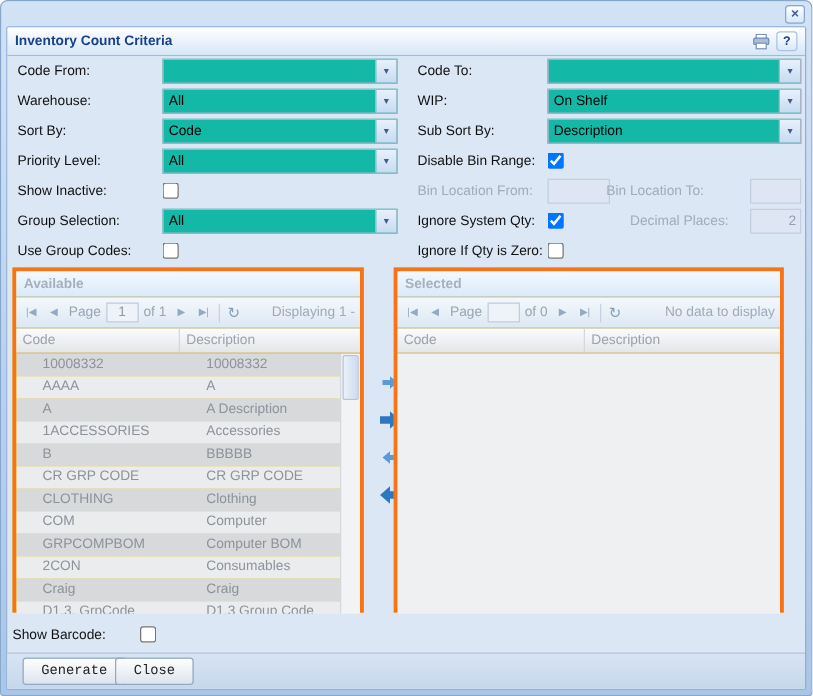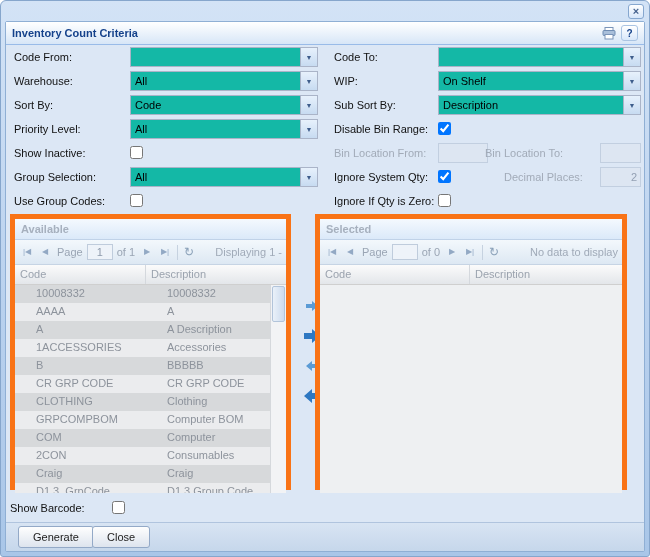--- a/index.html
+++ b/index.html
@@ -36,21 +36,21 @@
   .combo-trigger { width:17px; background:linear-gradient(#e7f1fc,#c7dbf1); border-left:1px solid #aab4c8;
          display:flex; align-items:center; justify-content:center; }
   .combo-arrow { font-size:7px; color:#3f5e8c; }
 
   .chk { position:absolute; width:13px; height:13px; cursor:pointer; }
 
   .dis-input { position:absolute; height:20px; background:#dde6f2; border:1px solid #c2cfe0;
          font-size:11px; color:#93a0b4; padding:0 3px; }
   .dis-input.num { text-align:right; }
 
-  .grid { position:absolute; border:5px solid #f97316; background:#eab308; }
+  .grid { position:absolute; border:3px solid #f97316; background:#eab308; }
   .grid-title { height:21px; background:linear-gradient(#f4f9fe,#dbe9f9); border-bottom:1px solid #c0d2e8;
          font-size:11px; font-weight:bold; color:#a6b0be; line-height:20px; padding-left:6px; }
   .pagebar { height:25px; background:linear-gradient(#f3f8fc,#dde8f3); border-bottom:1px solid #c6d4e4;
          display:flex; align-items:center; padding:0 4px; gap:2px; }
   .pg-btn { min-width:16px; text-align:center; font-size:8px; color:#93a9c4; cursor:pointer; line-height:16px; }
   .pg-txt { font-size:11px; color:#9aa5b4; padding:0 2px; white-space:nowrap; }
   .pg-input { width:26px; height:16px; font-size:11px; border:1px solid #bfccdc; background:#eef3f9;
          color:#8e9aab; text-align:center; }
   .pg-sep { width:1px; height:15px; background:#c6d2e0; margin:0 2px; }
   .pg-refresh { font-size:12px; color:#8aa0b8; cursor:pointer; padding:0 2px; }
@@ -68,21 +68,21 @@
   .vscroll { position:absolute; right:0; top:0; bottom:0; width:16px; background:#f2f3f5; border-left:1px solid #d5d8dc; }
   .vthumb { position:absolute; top:1px; left:1px; right:1px; height:36px;
          background:linear-gradient(90deg,#eaf1f9,#ccdbee); border:1px solid #b2c4da; border-radius:2px; cursor:grab; }
 
   .mv { position:absolute; left:291px; width:30px; height:26px; background:transparent; border:none;
         display:flex; align-items:center; justify-content:center; cursor:pointer; }
 
   .btnbar { position:absolute; left:0; right:0; bottom:0; height:29px;
         background:linear-gradient(#d8e4f3,#c6d7eb); border-top:1px solid #b0c4de; }
   .btn { position:absolute; top:3px; height:22px; padding:0 14px; font-size:11px; color:#222;
-        background:linear-gradient(#fefefe,#dde4ee); border:1px solid #93a9c7; border-radius:3px; cursor:pointer; }
+        background:linear-gradient(#fefefe,#dde4ee); border:1px solid #93a9c7; border-radius:3px; cursor:pointer;font-family:Liberation Mono, monospace; }
 </style>
 </head>
 <body>
 
 <div id="win">
   <div class="close-btn">×</div>
 
   <div id="panel">
     <div class="panel-hdr">
       <span class="panel-title">Inventory Count Criteria</span>
@@ -228,26 +228,26 @@
               </div>
             <div class="grow">
                 <div class="gcell" style="width:131px">CR GRP CODE</div>
                 <div class="gcell" style="flex:1">CR GRP CODE</div>
               </div>
             <div class="grow">
                 <div class="gcell" style="width:131px">CLOTHING</div>
                 <div class="gcell" style="flex:1">Clothing</div>
               </div>
             <div class="grow">
+                <div class="gcell" style="width:131px">COM</div>
+                <div class="gcell" style="flex:1">Computer</div>
+              </div>
+            <div class="grow">
                 <div class="gcell" style="width:131px">GRPCOMPBOM</div>
                 <div class="gcell" style="flex:1">Computer BOM</div>
-              </div>
-            <div class="grow">
-                <div class="gcell" style="width:131px">COM</div>
-                <div class="gcell" style="flex:1">Computer</div>
               </div>
             <div class="grow">
                 <div class="gcell" style="width:131px">2CON</div>
                 <div class="gcell" style="flex:1">Consumables</div>
               </div>
             <div class="grow">
                 <div class="gcell" style="width:131px">Craig</div>
                 <div class="gcell" style="flex:1">Craig</div>
               </div>
             <div class="grow">

